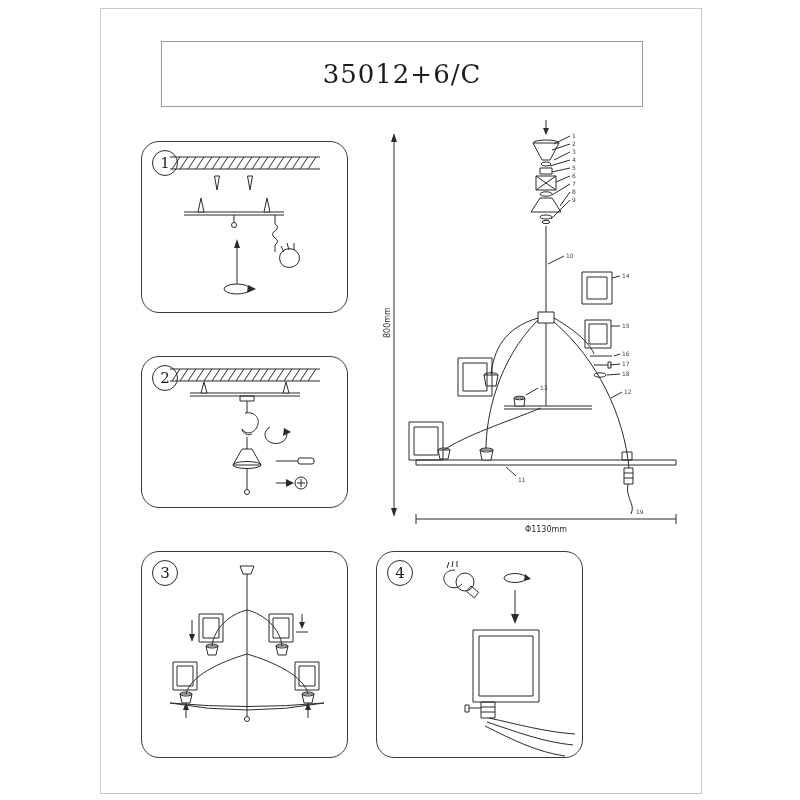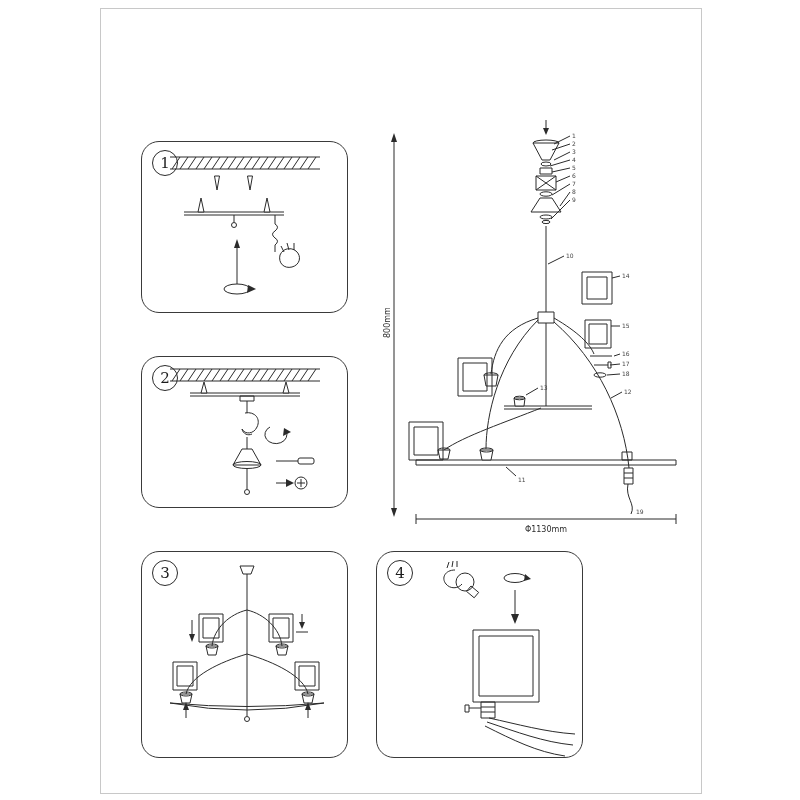--- a/index.html
+++ b/index.html
@@ -21,20 +21,23 @@
   .fl{stroke:#2b2b2b;stroke-width:1;fill:#ffffff;}
   .solid{fill:#2b2b2b;stroke:none;}
   .callout{font-size:6px;fill:#444;font-family:"DejaVu Sans",sans-serif;}
   .dim-label{font-size:8px;fill:#2b2b2b;font-family:"DejaVu Sans",sans-serif;}
 </style>
 </head>
 <body>
 
 <div class="page">
 
+  <div class="title-box">
+    <span class="title-text">35012+6/C</span>
+  </div>
 
   <div class="panel panel-1">
     <div class="step-circle">1</div>
     <svg width="205" height="170" viewBox="0 0 205 170">
       <g>
         <path class="ln" d="M28 15 H178 M28 27 H178"></path>
         <path class="ln" d="M30 27 l8 -12 m0 12 l8 -12 m0 12 l8 -12 m0 12 l8 -12 m0 12 l8 -12 m0 12 l8 -12 m0 12 l8 -12 m0 12 l8 -12 m0 12 l8 -12 m0 12 l8 -12 m0 12 l8 -12 m0 12 l8 -12 m0 12 l8 -12 m0 12 l8 -12 m0 12 l8 -12 m0 12 l8 -12 m0 12 l8 -12 m0 12 l8 -12"></path>
       </g>
       <g>
         <polygon class="fl" points="72.5,34 77.5,34 75,48"></polygon>

